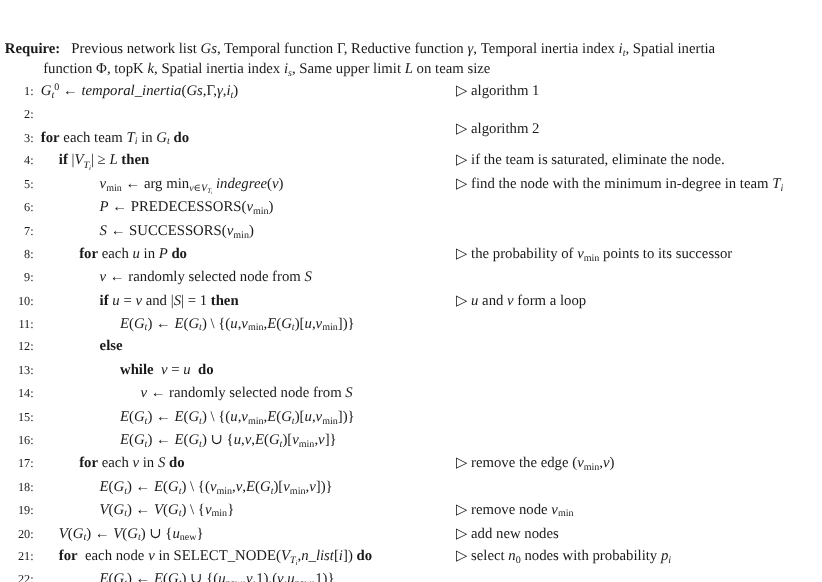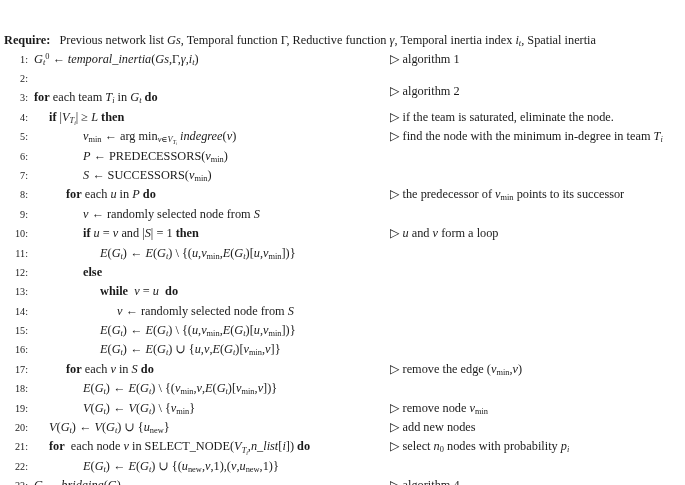--- a/index.html
+++ b/index.html
@@ -53,21 +53,21 @@
     padding-right: 4px;
     box-sizing: border-box;
     color: #1a1a1a;
   }
   .code {
     flex: 0 0 auto;
     box-sizing: border-box;
   }
   .comment {
     position: absolute;
-    left: 358px;
+    left: 348px;
     white-space: nowrap;
   }
   .rowwrap { position: relative; flex: 1 1 auto; }
 
   
   .i0 { padding-left: 2px; }
   .i1 { padding-left: 17px; }
   .i2 { padding-left: 34px; }
   .i3 { padding-left: 51px; }
   .i4 { padding-left: 68px; text-align: center; }
@@ -108,20 +108,30 @@
       <span class="reqlabel">Require:</span>
       <span class="reqbody">&nbsp;
         <span>Previous network list</span>
         <i>Gs</i><span>, Temporal function</span>
         <span class="up">Γ</span><span>, Reductive function</span>
         <i>γ</i><span>, Temporal inertia index</span>
         <i>i<sub><i>t</i></sub></i><span>, Spatial inertia</span>
       </span>
     </div>
 
+    <div class="reqline">
+      <span class="cont-indent">
+        <span>function</span>
+        <span class="up">Φ</span><span>, topK</span>
+        <i>k</i><span>, Spatial inertia index</span>
+        <i>i<sub><i>s</i></sub></i><span>, Same upper limit</span>
+        <i>L</i>
+        <span>on team size</span>
+      </span>
+    </div>
 
   </div>
 
   <div class="rows">
 
     <div class="row">
       <span class="lineno">1:</span>
       <span class="rowwrap">
         <span class="code i0"><i>G</i><sub><i>t</i></sub><sup>0</sup> ← <i>temporal_inertia</i>(<i>Gs</i>,Γ,<i>γ</i>,<i>i</i><sub><i>t</i></sub>)</span>
         <span class="comment">▷ algorithm 1</span>
@@ -169,21 +179,21 @@
       <span class="lineno">7:</span>
       <span class="rowwrap">
         <span class="code i3"><i>S</i> ← SUCCESSORS(<i>v</i><sub>min</sub>)</span>
       </span>
     </div>
 
     <div class="row">
       <span class="lineno">8:</span>
       <span class="rowwrap">
         <span class="code i2"><b>for</b> each <i>u</i> in <i>P</i> <b>do</b></span>
-        <span class="comment"><span>▷ the predecessor of</span> <i>v</i><sub>min</sub> <span>points to its successor</span></span>
+        <span class="comment"><span>▷ the probability of</span> <i>v</i><sub>min</sub> <span>points to its successor</span></span>
       </span>
     </div>
 
     <div class="row">
       <span class="lineno">9:</span>
       <span class="rowwrap">
         <span class="code i3"><i>v</i> ← randomly selected node from <i>S</i></span>
       </span>
     </div>
 

